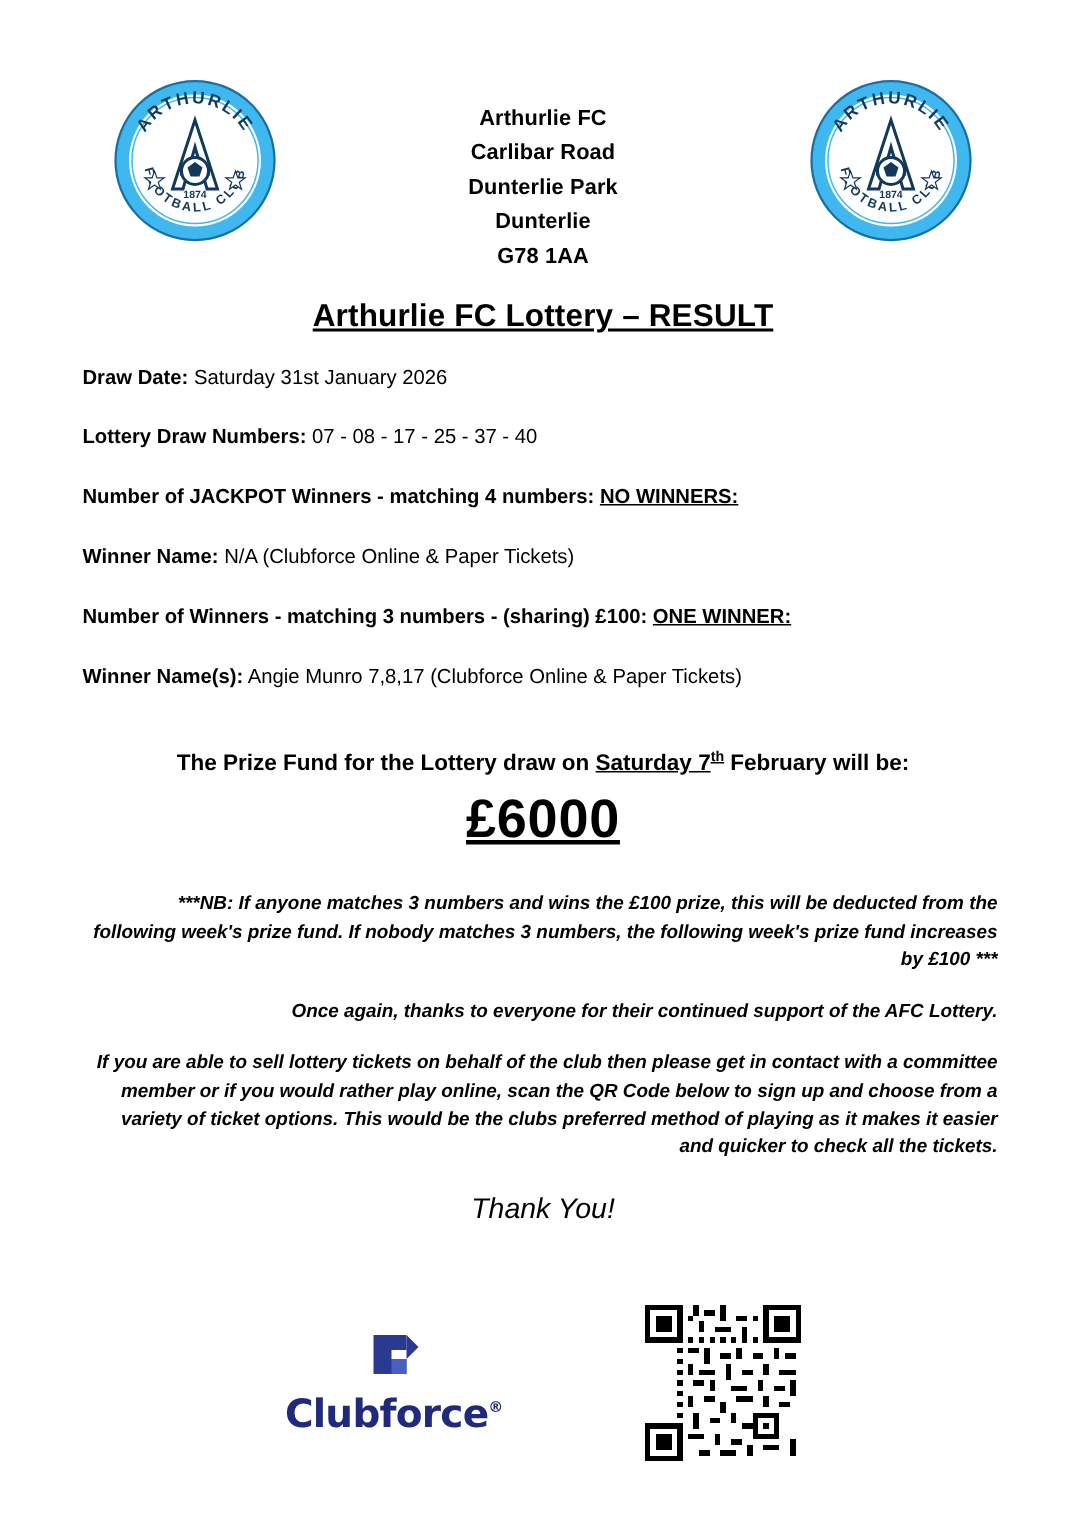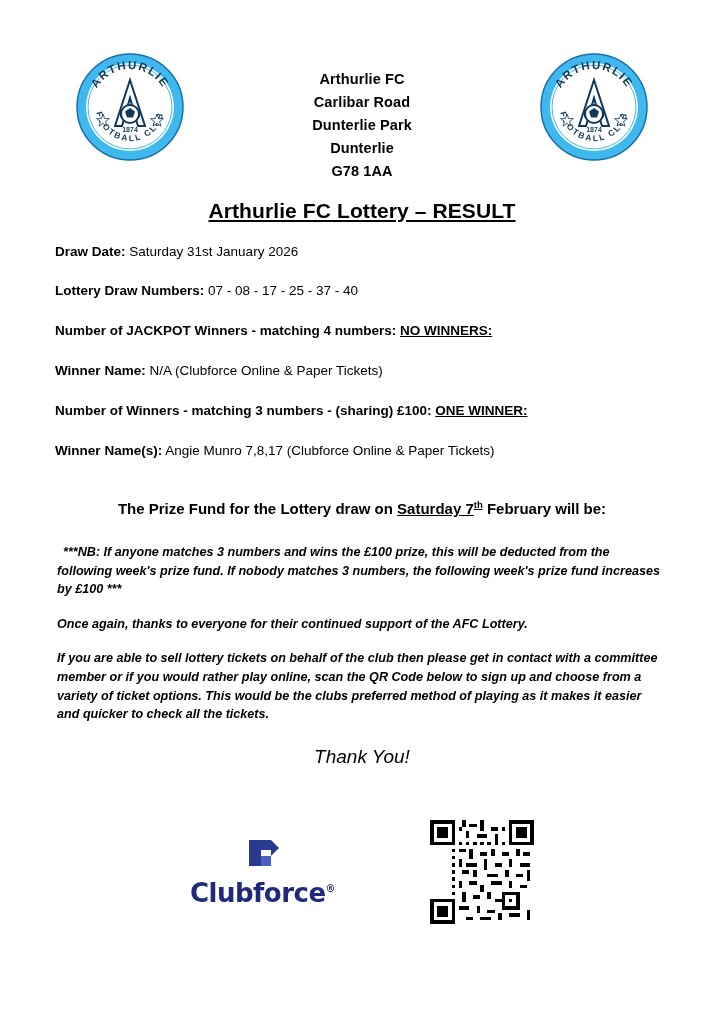--- a/index.html
+++ b/index.html
@@ -95,21 +95,21 @@
   .notes {
     margin-top: 26px;
     padding: 0 4px 0 2px;
   }
   .note {
     font-style: italic;
     font-weight: bold;
     font-size: 12.6px;
     line-height: 1.48;
     margin: 0 0 16px 0;
-    text-align: left;
+    text-align: right;
   }
   .note.indent { text-indent: 6px; }
 
   .thanks {
     text-align: center;
     font-style: italic;
     font-weight: normal;
     font-size: 19px;
     margin-top: 22px;
   }
@@ -237,20 +237,21 @@
 
     <p class="line">
       <b>Winner Name(s):</b>
       <span>Angie Munro 7,8,17 (Clubforce Online &amp; Paper Tickets)</span>
     </p>
   </div>
 
   <div class="prize-line">
     <span>The Prize Fund for the Lottery draw on </span><span class="u">Saturday 7</span><sup class="u">th</sup><span> February will be:</span>
   </div>
+  <div class="prize-amount">£6000</div>
 
   <div class="notes">
     <p class="note indent">***NB: If anyone matches 3 numbers and wins the £100 prize, this will be deducted from the following week's prize fund. If nobody matches 3 numbers, the following week's prize fund increases by £100 ***</p>
     <p class="note">Once again, thanks to everyone for their continued support of the AFC Lottery.</p>
     <p class="note">If you are able to sell lottery tickets on behalf of the club then please get in contact with a committee member or if you would rather play online, scan the QR Code below to sign up and choose from a variety of ticket options. This would be the clubs preferred method of playing as it makes it easier and quicker to check all the tickets.</p>
   </div>
 
   <div class="thanks">Thank You!</div>
 
   <div class="footer">

